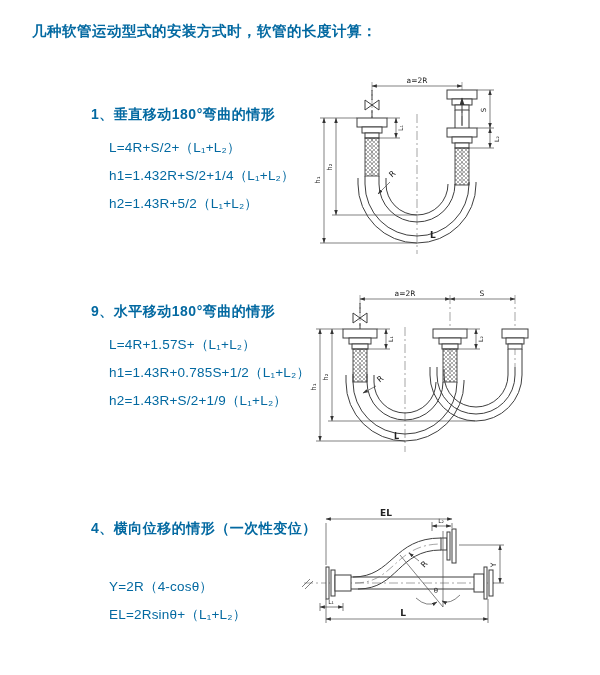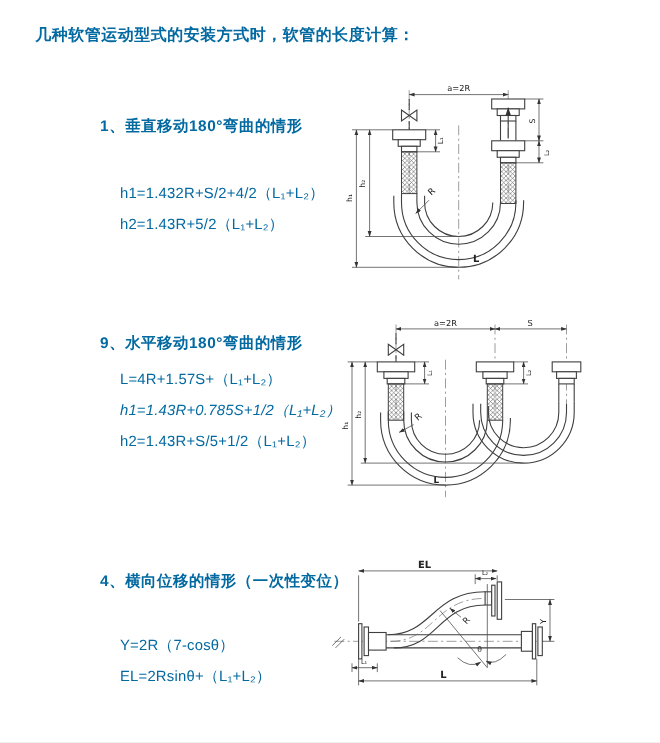--- a/index.html
+++ b/index.html
@@ -26,34 +26,35 @@
 </style>
 </head>
 <body>
 
 <div id="page">
 
   <div class="title">几种软管运动型式的安装方式时，软管的长度计算：</div>
 
   <div class="section" style="top:106px;height:120px;">
     <div class="heading">1、垂直移动180°弯曲的情形</div>
-    <div class="formula" style="top:61px;">h1=1.432R+S/2+4/2（L₁+L₂）</div>
+    <div class="formula" style="top:33px;">L=4R+S/2+（L₁+L₂）</div>
+    <div class="formula" style="top:61px;">h1=1.432R+S/2+1/4（L₁+L₂）</div>
     <div class="formula" style="top:89px;">h2=1.43R+5/2（L₁+L₂）</div>
   </div>
 
   <div class="section" style="top:303px;height:120px;">
     <div class="heading">9、水平移动180°弯曲的情形</div>
     <div class="formula" style="top:33px;">L=4R+1.57S+（L₁+L₂）</div>
-    <div class="formula" style="top:61px;font-style:italic;">h1=1.43R+0.785S+1/2（L₁+L₂）</div>
-    <div class="formula" style="top:89px;">h2=1.43R+S/5+1/2（L₁+L₂）</div>
+    <div class="formula" style="top:61px;">h1=1.43R+0.785S+1/2（L₁+L₂）</div>
+    <div class="formula" style="top:89px;">h2=1.43R+S/2+1/9（L₁+L₂）</div>
   </div>
 
   <div class="section" style="top:520px;height:120px;">
     <div class="heading">4、横向位移的情形（一次性变位）</div>
-    <div class="formula" style="top:58px;">Y=2R（7-cosθ）</div>
+    <div class="formula" style="top:58px;">Y=2R（4-cosθ）</div>
     <div class="formula" style="top:86px;">EL=2Rsinθ+（L₁+L₂）</div>
   </div>
 
   <svg style="left:312px;top:72px;" width="270" height="185" viewBox="0 0 270 185">
     <defs>
       <marker id="arA" markerWidth="8" markerHeight="6" refX="7" refY="2.5" orient="auto-start-reverse">
         <path d="M0,0 L7.5,2.5 L0,5 Z" fill="#333"></path>
       </marker>
       <pattern id="hatchA" patternUnits="userSpaceOnUse" width="4" height="4">
         <path d="M0,4 L4,0 M0,0 L4,4" stroke="#5a5a5a" stroke-width="0.5"></path>

